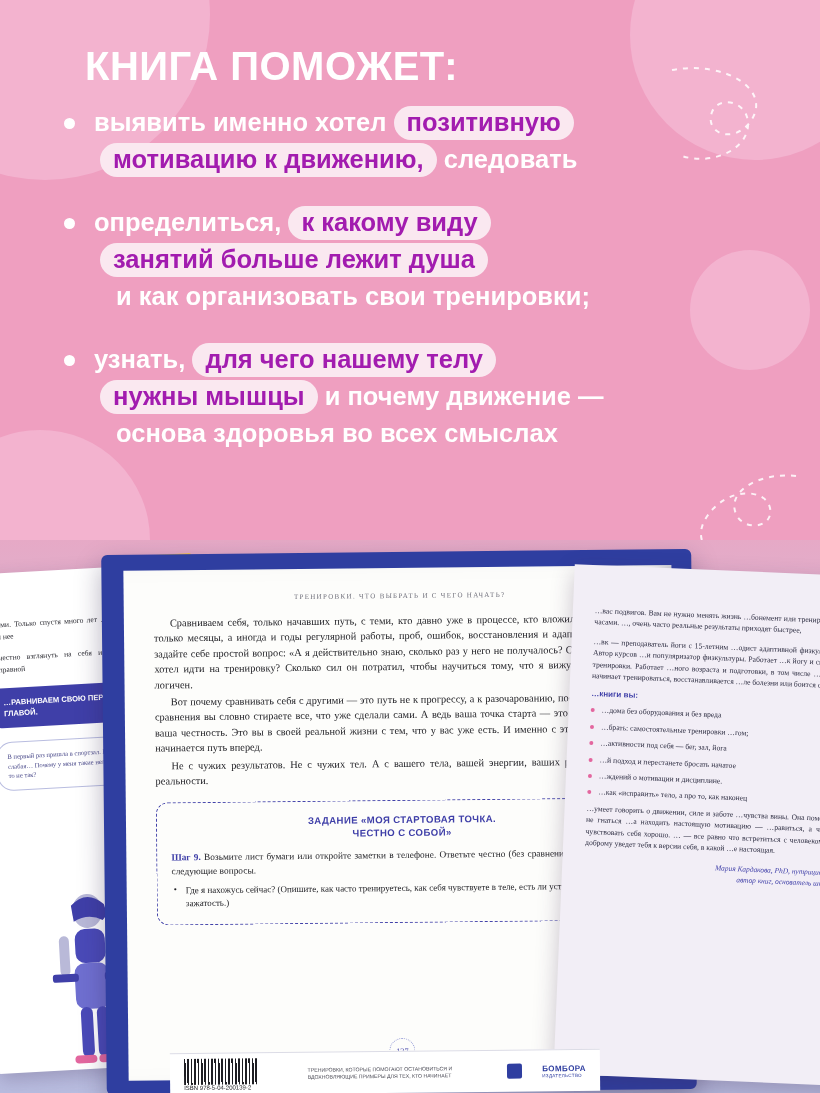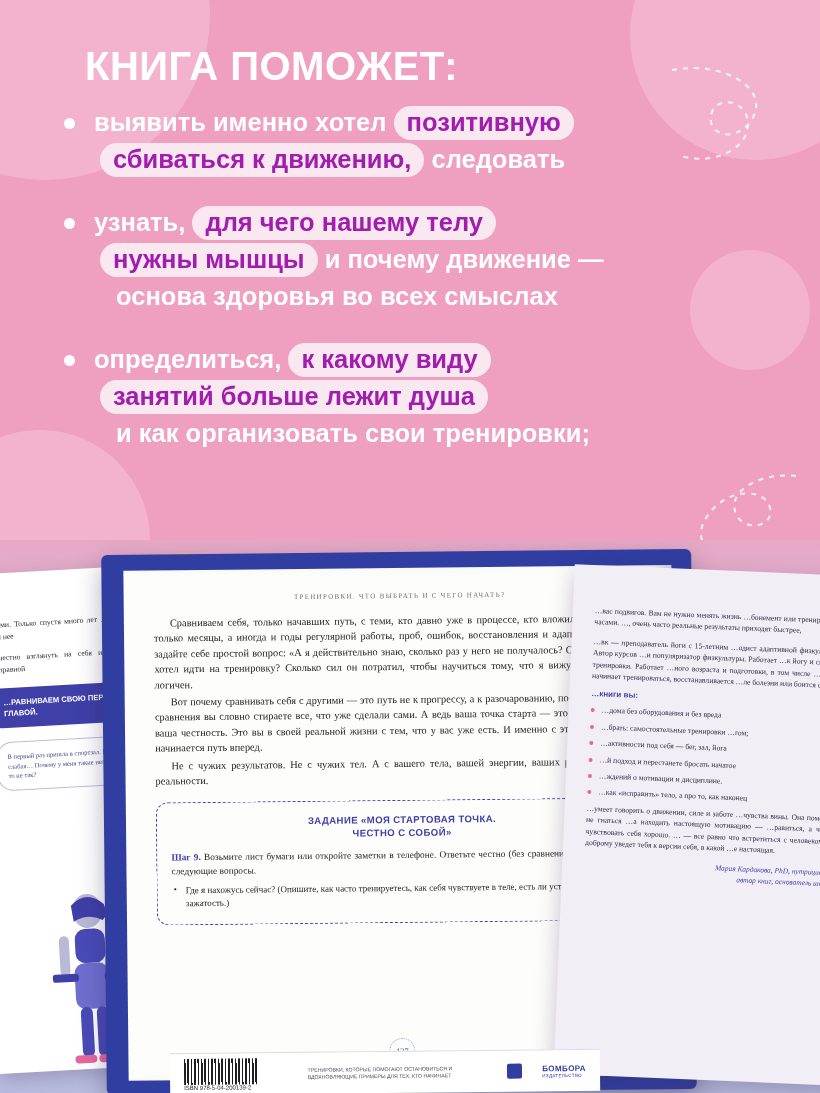--- a/index.html
+++ b/index.html
@@ -253,31 +253,31 @@
       <svg width="110" height="90" viewBox="0 0 110 90" fill="none">
         <path d="M104 6 C 70 2, 34 20, 44 44 C 52 62, 82 58, 78 38 C 74 18, 34 16, 14 48 C 4 64, 10 78, 22 84" stroke="#ffffff" stroke-width="2" stroke-dasharray="5 6" fill="none" opacity=".85"></path>
       </svg>
     </div>
 
     <div class="title">КНИГА ПОМОЖЕТ:</div>
 
     <ul class="bullets">
       <li>
         <span class="line"><span>выявить именно хотел </span><span class="hl">позитивную</span></span>
-        <span class="line l-ind1"><span class="hl">сбиваться к движению,</span><span> следовать</span></span>
+        <span class="line l-ind1"><span class="hl">мотивацию к движению,</span><span> следовать</span></span>
+      </li>
+      <li>
+        <span class="line"><span>определиться, </span><span class="hl">к какому виду</span></span>
+        <span class="line l-ind1"><span class="hl">занятий больше лежит душа</span><span></span></span>
+        <span class="line l-ind2">и как организовать свои тренировки;</span>
       </li>
       <li>
         <span class="line"><span>узнать, </span><span class="hl">для чего нашему телу</span></span>
         <span class="line l-ind1"><span class="hl">нужны мышцы</span><span> и почему движение —</span></span>
         <span class="line l-ind2">основа здоровья во всех смыслах</span>
-      </li>
-      <li>
-        <span class="line"><span>определиться, </span><span class="hl">к какому виду</span></span>
-        <span class="line l-ind1"><span class="hl">занятий больше лежит душа</span><span></span></span>
-        <span class="line l-ind2">и как организовать свои тренировки;</span>
       </li>
     </ul>
   </div>
 
   <div class="photo">
     <div class="photo-bg"></div>
 
     <div class="left-book">
       <div class="para">…ями. Только спустя много лет …ессу, поэтому сейчас он для нее</div>
       <div class="para">…честно взглянуть на себя и …е уважение к своей отправной</div>

